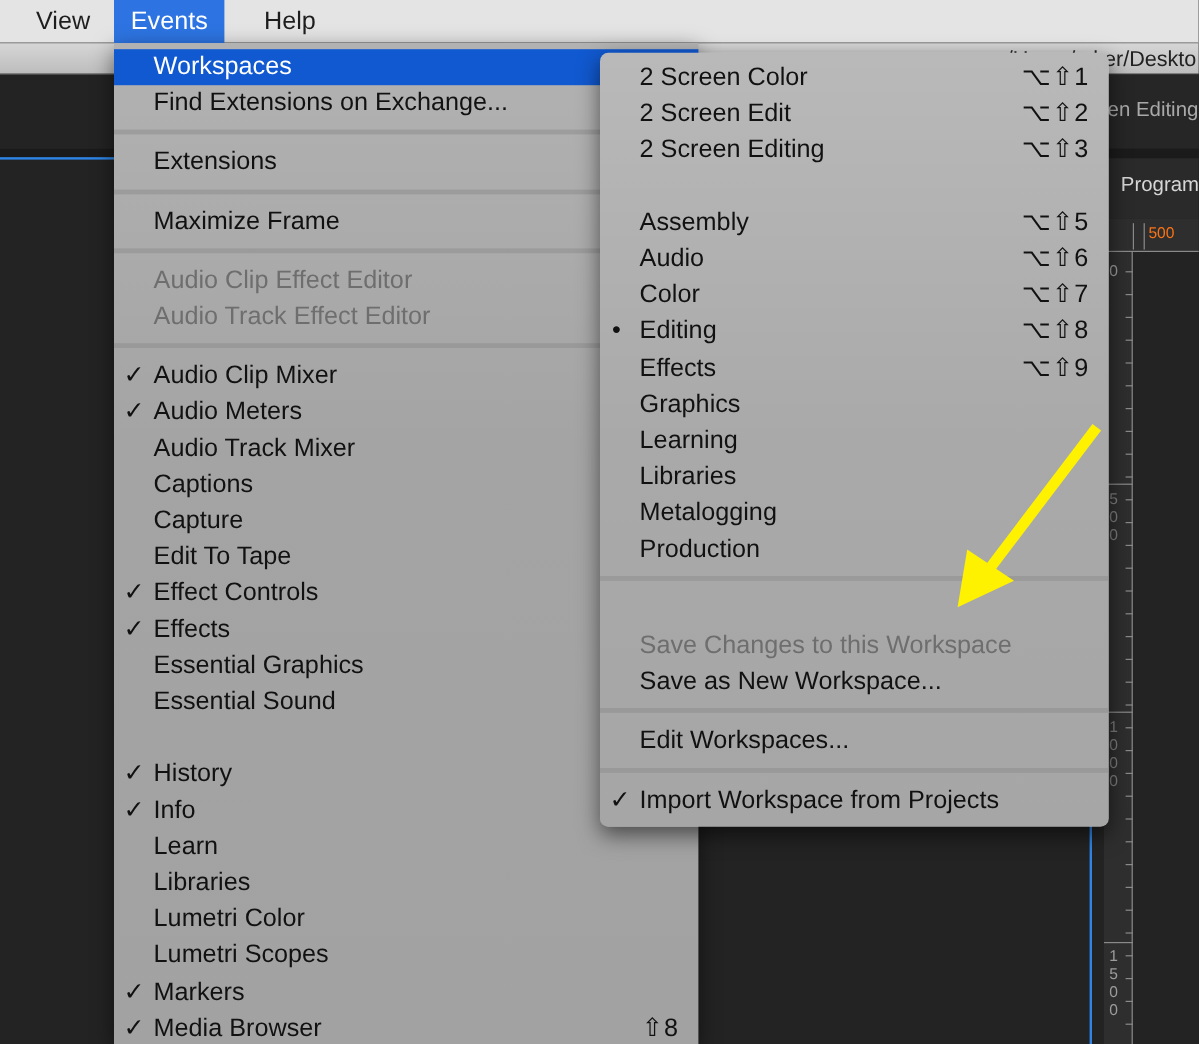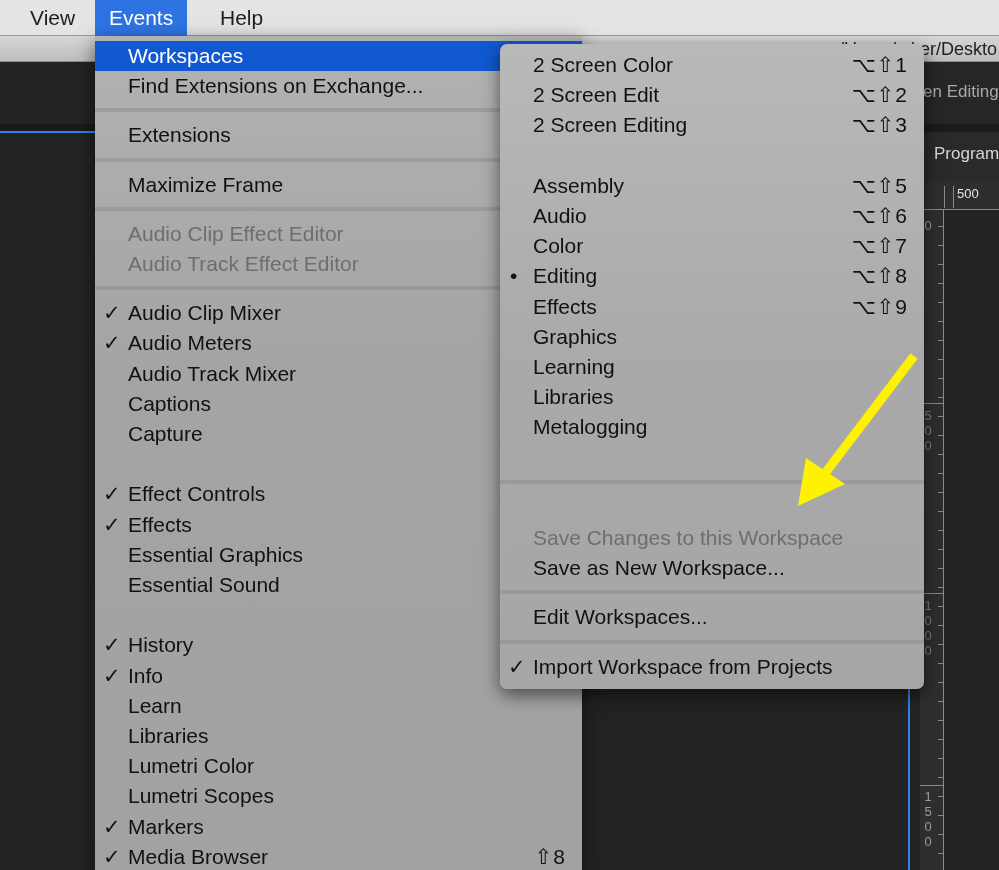--- a/index.html
+++ b/index.html
@@ -17,21 +17,21 @@
   .app-bg { position: absolute; left: 0; top: 62px; width: 999px; height: 808px; background: #232323; }
   .panel-line-left { position: absolute; left: 0; top: 131px; width: 96px; height: 2px; background: #2d85e8; }
   .panel-sep-left { position: absolute; left: 0; top: 124px; width: 96px; height: 7px; background: #1a1a1a; }
 
   .header-area { position: absolute; left: 920px; top: 62px; width: 79px; height: 62px; background: #262626; }
   .ws-label { position: absolute; left: 923px; top: 82px; font-size: 17px; color: #a9a9a9; white-space: nowrap; }
   .prog-tabbar { position: absolute; left: 920px; top: 124px; width: 79px; height: 8px; background: #1b1b1b; }
   .prog-header { position: absolute; left: 920px; top: 132px; width: 79px; height: 50px; background: #2a2a2a; }
   .prog-label { position: absolute; left: 934px; top: 144px; font-size: 17px; color: #d6d6d6; white-space: nowrap; }
   .ruler-top { position: absolute; left: 920px; top: 182px; width: 79px; height: 28px; background: #2e2e2e; border-bottom: 1px solid #8a8a8a; }
-  .ruler-top-label { position: absolute; left: 957px; top: 186px; font-size: 13px; color: #e5e5e5; }
+  .ruler-top-label { position: absolute; left: 957px; top: 186px; font-size: 13px; color: #f97316; }
   .ruler-top-tick { position: absolute; top: 186px; width: 1px; height: 22px; background: #8a8a8a; }
   .ruler-left { position: absolute; left: 920px; top: 210px; width: 24px; height: 660px; background: #2e2e2e; border-right: 1px solid #8a8a8a; }
   .ruler-tick { position: absolute; left: 938px; width: 6px; height: 1px; background: #8a8a8a; }
   .ruler-major { position: absolute; left: 920px; width: 24px; height: 1px; background: #8a8a8a; }
   .ruler-vlabel { position: absolute; left: 922px; font-size: 13px; line-height: 15px; color: #9c9c9c; width: 12px; text-align: center; }
   .blue-vline { position: absolute; left: 908px; top: 688px; width: 2px; height: 182px; background: #2d85e8; }
 
   
   .menu { position: absolute; background: rgba(168,168,168,0.98); box-shadow: 0 6px 18px rgba(0,0,0,0.55); }
   .window-menu { left: 95px; top: 36px; width: 487px; height: 834px; background: linear-gradient(180deg, #b2b2b2 0%, #a4a4a4 40%, #a2a2a2 100%); }
@@ -172,20 +172,23 @@
     <div class="mi" style="top: 322.6px;">
       <span class="lbl">Audio Track Mixer</span>
       <span class="sc">⇧6</span>
     </div>
     <div class="mi" style="top: 352.8px;">
       <span class="lbl">Captions</span>
     </div>
     <div class="mi" style="top: 383px;">
       <span class="lbl">Capture</span>
     </div>
+    <div class="mi" style="top: 413.2px;">
+      <span class="lbl">Edit To Tape</span>
+    </div>
     <div class="mi" style="top: 443.4px;">
       <span class="chk">✓</span>
       <span class="lbl">Effect Controls</span>
       <span class="sc">⇧5</span>
     </div>
     <div class="mi" style="top: 473.6px;">
       <span class="chk">✓</span>
       <span class="lbl">Effects</span>
       <span class="sc">⇧7</span>
     </div>
@@ -265,20 +268,23 @@
     </div>
     <div class="mi" style="top: 308px;">
       <span class="lbl">Learning</span>
     </div>
     <div class="mi" style="top: 338.2px;">
       <span class="lbl">Libraries</span>
     </div>
     <div class="mi" style="top: 368.4px;">
       <span class="lbl">Metalogging</span>
     </div>
+    <div class="mi" style="top: 398.6px;">
+      <span class="lbl">Production</span>
+    </div>
     <div class="sep" style="top: 435.8px;"></div>
     <div class="mi disabled" style="top: 478.5px;">
       <span class="lbl">Save Changes to this Workspace</span>
     </div>
     <div class="mi" style="top: 508.7px;">
       <span class="lbl">Save as New Workspace...</span>
     </div>
     <div class="sep" style="top: 545.9px;"></div>
     <div class="mi" style="top: 558.4px;">
       <span class="lbl">Edit Workspaces...</span>

